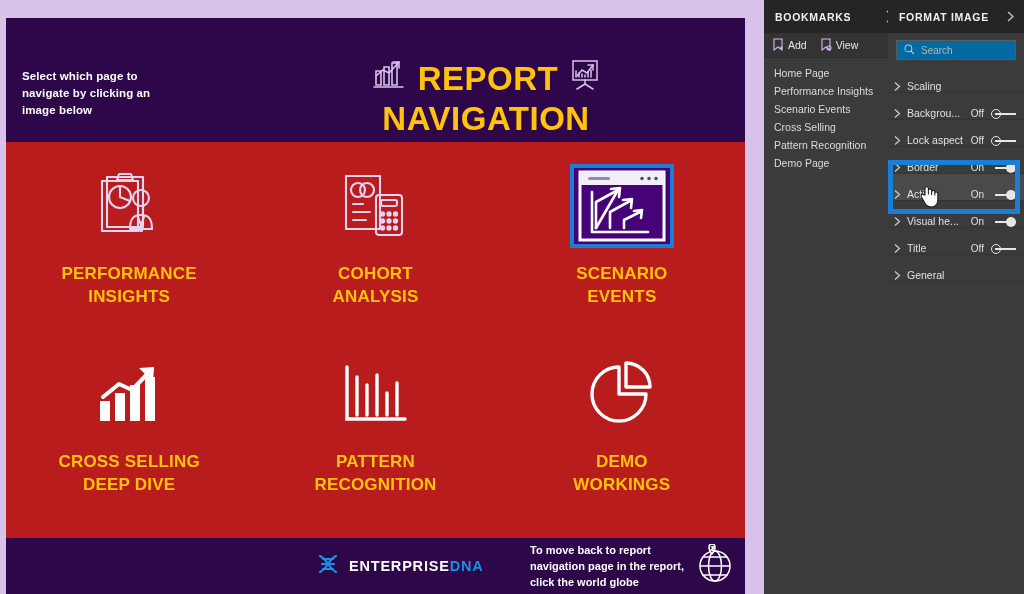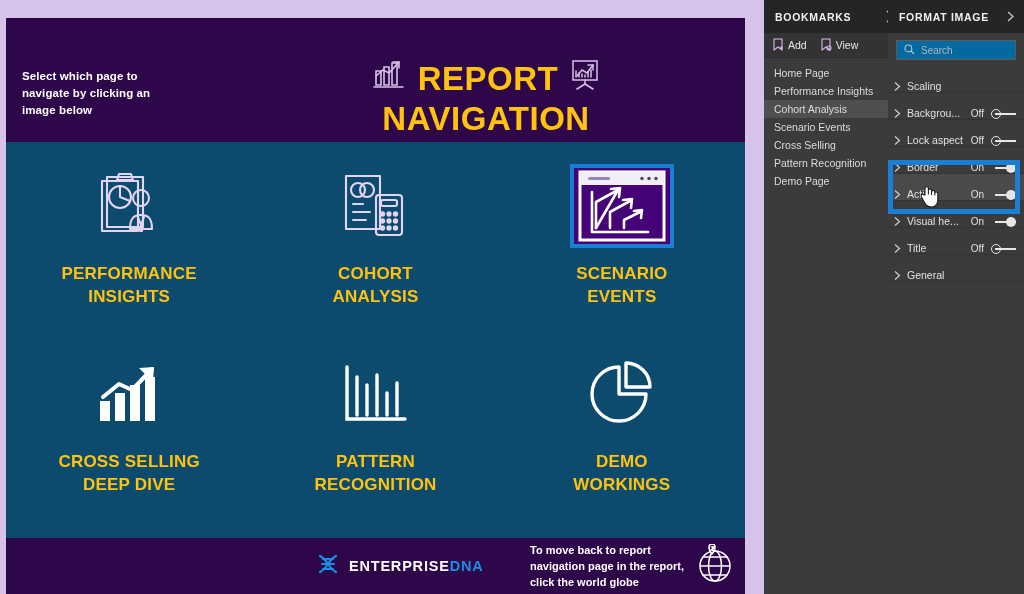--- a/index.html
+++ b/index.html
@@ -7,21 +7,21 @@
     width: 1024px; height: 594px;
     font-family: "Liberation Sans", sans-serif;
     overflow: hidden;
   }
   body { background: #d7c3ea; position: relative; }
 
   
   #report-canvas {
     position: absolute; left: 6px; top: 18px;
     width: 739px; height: 576px;
-    background: #0c4a6e;
+    background: #b91c1c;
     overflow: hidden;
   }
   #report-header {
     position: absolute; left: 0; top: 0; width: 100%; height: 124px;
     background: #2d0749;
   }
   #header-subtitle {
     position: absolute; left: 16px; top: 50px;
     width: 150px;
     color: #ffffff; font-size: 11.5px; font-weight: bold;
@@ -411,24 +411,20 @@
     </span>
   </div>
 
   <div id="bookmark-list">
     <div class="bm-item">
       <span>Home Page</span>
     </div>
     <div class="bm-item">
       <span>Performance Insights</span>
     </div>
-    <div class="bm-item active">
-      <span>Cohort Analysis</span>
-      <span class="bm-ellipsis">•••</span>
-    </div>
     <div class="bm-item">
       <span>Scenario Events</span>
     </div>
     <div class="bm-item">
       <span>Cross Selling</span>
     </div>
     <div class="bm-item">
       <span>Pattern Recognition</span>
     </div>
     <div class="bm-item">

